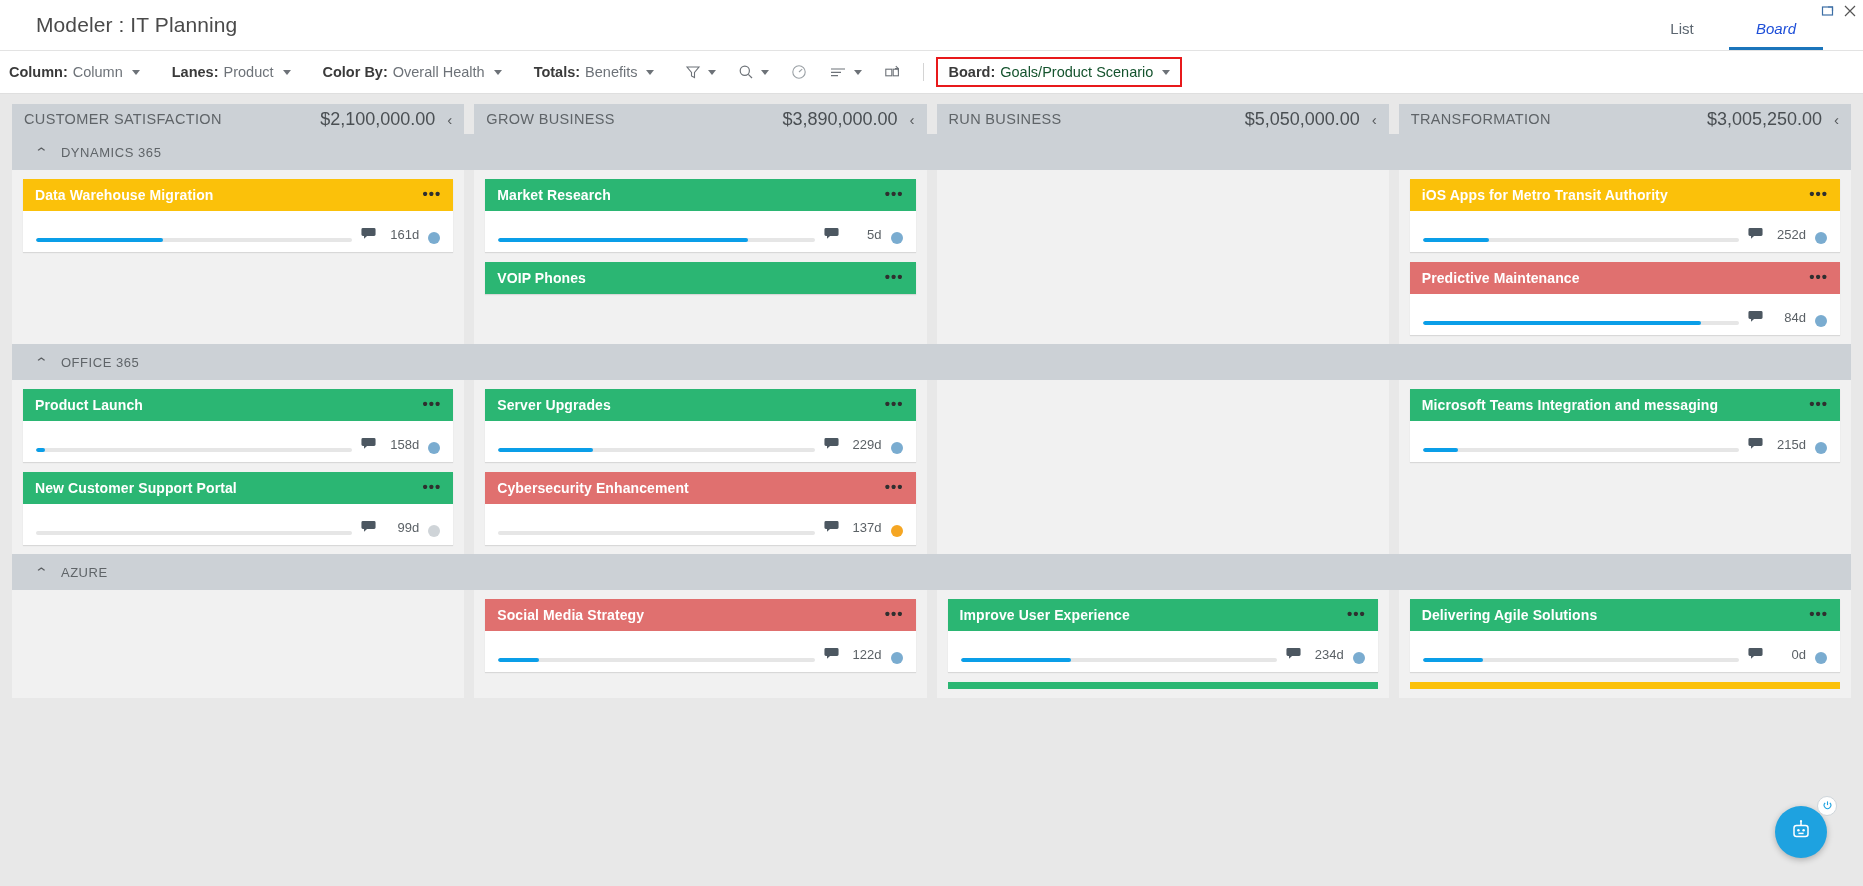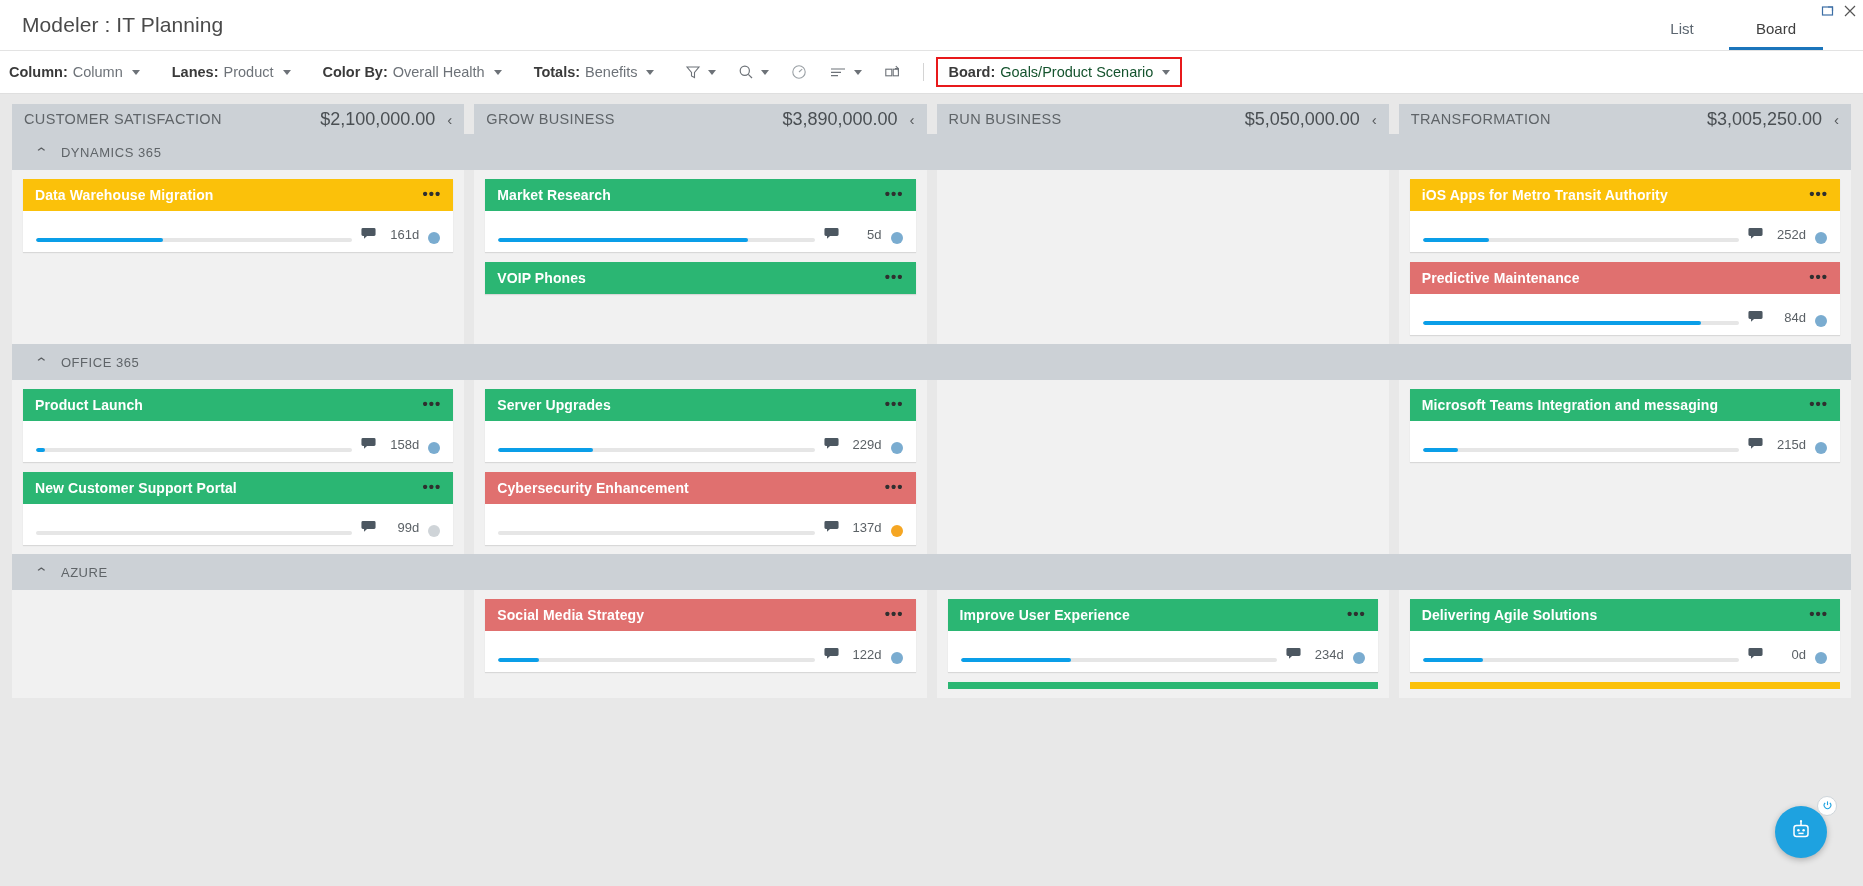--- a/index.html
+++ b/index.html
@@ -18,21 +18,21 @@
     height: 51px;
     background: #ffffff;
     border-bottom: 1px solid #e3e3e3;
     display: flex;
     align-items: center;
   }
   .app-title {
     font-size: 21px;
     color: #4a4a4a;
     font-weight: 400;
-    padding-left: 22px;
+    padding-left: 36px;
     letter-spacing: .1px;
     white-space: nowrap;
   }
   .tabs {
     position: absolute;
     right: 40px;
     bottom: 0;
     display: flex;
     align-items: flex-end;
     height: 100%;
@@ -41,22 +41,23 @@
     font-size: 15px;
     color: #5c6670;
     padding: 0 14px 10px 14px;
     min-width: 94px;
     text-align: center;
     cursor: pointer;
     border-bottom: 3px solid transparent;
     white-space: nowrap;
   }
   .tab.active {
-    color: #404040;
+    color: #1d4ed8;
     border-bottom-color: #1b75bb;
+    font-style: italic;
   }
   .win-ctrls {
     position: absolute;
     top: 4px; right: 6px;
     display: flex;
     gap: 8px;
     align-items: center;
   }
   .win-ctrls span {
     width: 14px; height: 14px;

